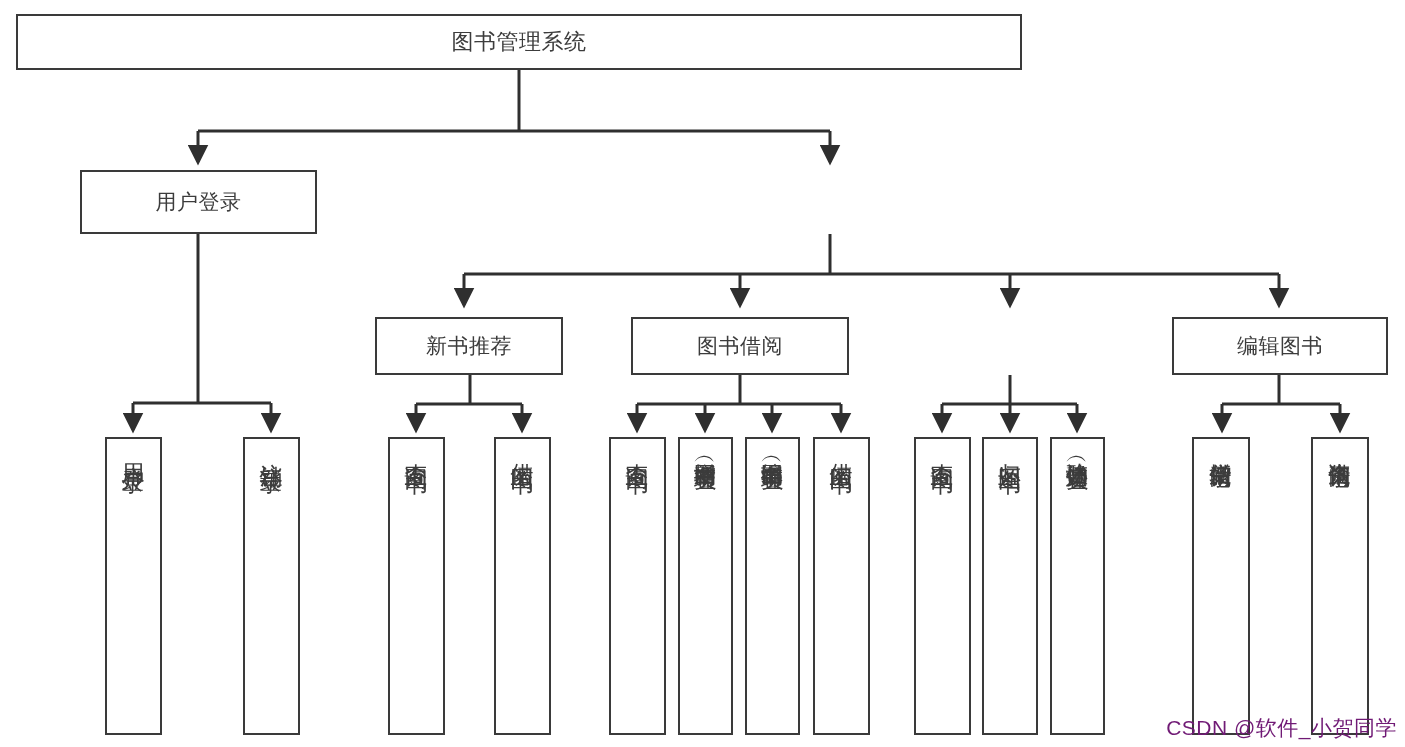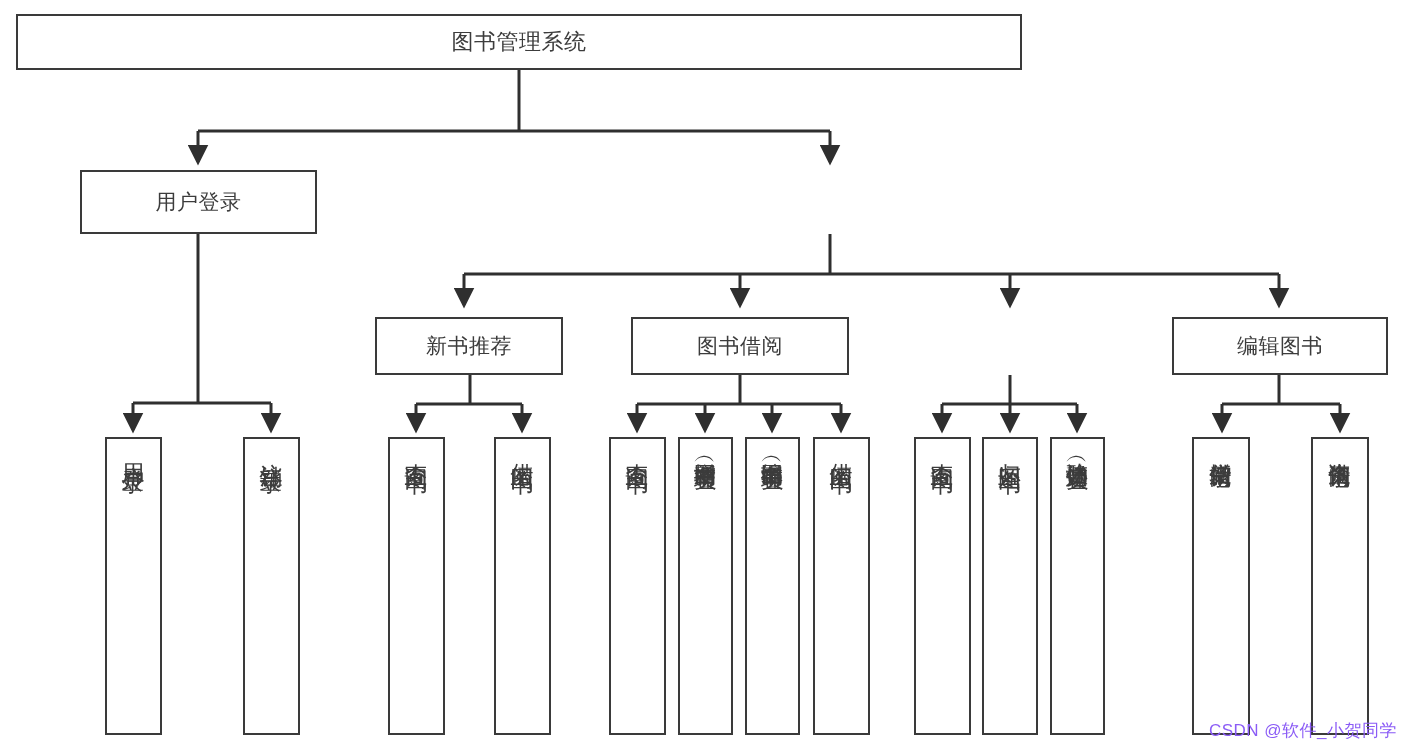--- a/index.html
+++ b/index.html
@@ -65,22 +65,22 @@
     white-space: nowrap;
   }
   .node.vert.tall .node-label {
     letter-spacing: 1px;
     font-size: 22px;
   }
   #watermark {
     position: absolute;
     right: 8px;
     bottom: 5px;
-    font-size: 17px;
-    color: #8b5cf6;
+    font-size: 21px;
+    color: #701a75;
     letter-spacing: 0.5px;
     white-space: nowrap;
     user-select: none;
   }
 </style>
 </head>
 <body>
 
 <div id="diagram-root">
 

